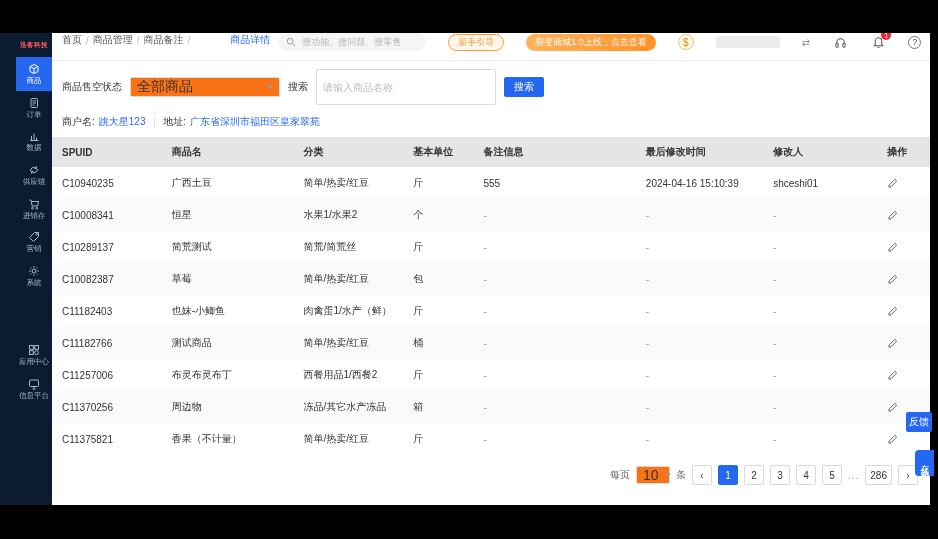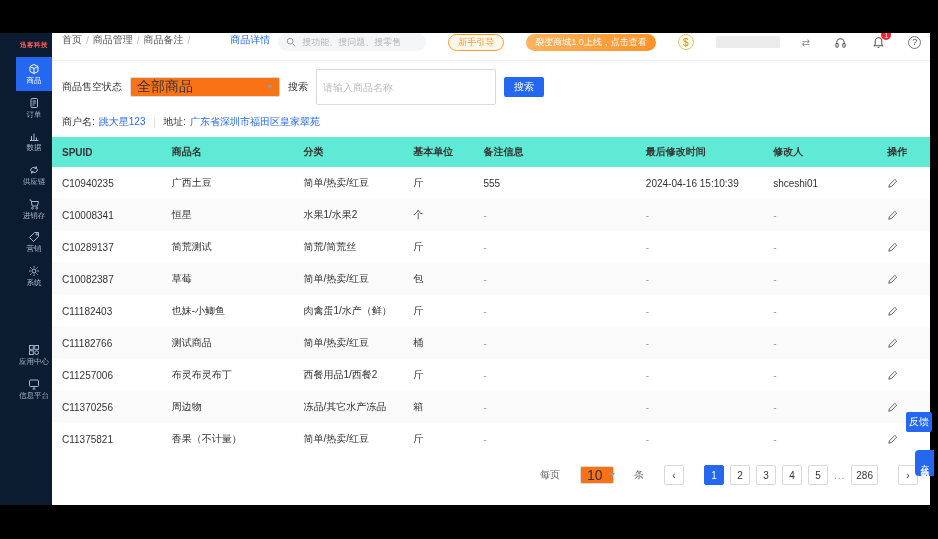--- a/index.html
+++ b/index.html
@@ -47,27 +47,27 @@
   .text-input::placeholder { color:#bbb; }
   .btn-primary { height:20px; padding:0 10px; background:#2468f2; color:#fff; border:none; border-radius:2px; font-size:10px; cursor:pointer; font-family:inherit; }
 
   .merchant { display:flex; align-items:center; gap:4px; padding:2px 10px 8px; font-size:10px; color:#333; flex-shrink:0; }
   .merchant .link { color:#2468f2; text-decoration:none; cursor:pointer; }
   .merchant .sep { color:#ccc; }
 
   table { width:100%; border-collapse:collapse; table-layout:fixed; font-size:10px; color:#333; }
   col.c1{width:12.5%} col.c2{width:15%} col.c3{width:12.5%} col.c4{width:8%}
   col.c5{width:18.5%} col.c6{width:14.5%} col.c7{width:13%} col.c8{width:6%}
-  thead th { background:#5eead4; font-weight:bold; text-align:left; padding:8px 10px; font-size:10px; color:#333; white-space:nowrap; overflow:hidden; }
+  thead th { background:#e5e5e5; font-weight:bold; text-align:left; padding:8px 10px; font-size:10px; color:#333; white-space:nowrap; overflow:hidden; }
   tbody td { padding:9px 10px; white-space:nowrap; overflow:hidden; text-overflow:ellipsis; }
   tbody tr:nth-child(even) { background:#fafafa; }
   td.dash { color:#999; }
   .edit-btn { background:none; border:none; padding:0; cursor:pointer; color:#555; display:flex; align-items:center; }
 
-  .pagination { display:flex; align-items:center; justify-content:flex-end; gap:20px; padding:10px 12px; font-size:10px; color:#666; }
+  .pagination { display:flex; align-items:center; justify-content:flex-end; gap:6px; padding:10px 12px; font-size:10px; color:#666; }
   .page-btn { min-width:20px; height:20px; border:1px solid #d9d9d9; border-radius:2px; background:#fff; color:#333; font-size:10px; display:flex; align-items:center; justify-content:center; cursor:pointer; padding:0 4px; font-family:inherit; }
   .page-btn.active { background:#2468f2; border-color:#2468f2; color:#fff; }
   .pages { display:flex; align-items:center; gap:6px; }
   .ellipsis { color:#999; letter-spacing:1px; }
 
   .float-tag { position:absolute; right:6px; top:412px; background:#2468f2; color:#fff; font-size:10px; padding:3px 3px; border-radius:2px; cursor:pointer; }
   .float-service { position:absolute; right:4px; top:450px; background:#2468f2; color:#fff; font-size:9px; padding:7px 3px; border-radius:4px 0 0 4px; writing-mode:vertical-rl; letter-spacing:3px; cursor:pointer; }
 </style>
 </head>
 <body>

